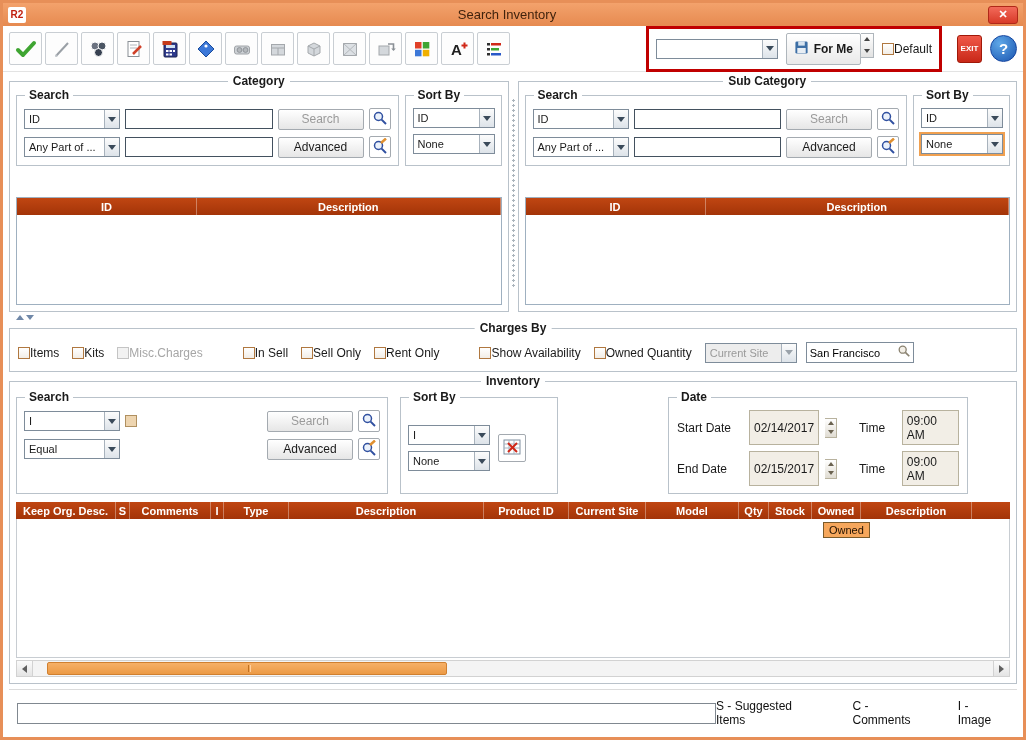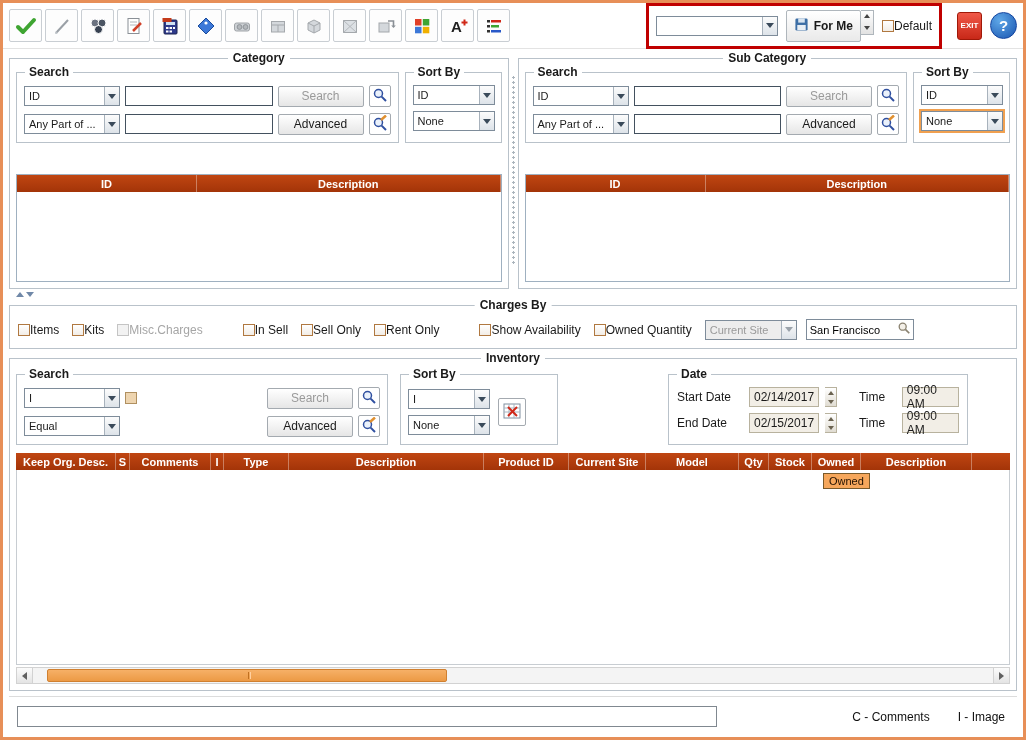--- a/index.html
+++ b/index.html
@@ -72,21 +72,21 @@
   .sitesearch input { border:none; outline:none; flex:1; min-width:0; font-size:11px; padding:0 3px; font-family:inherit; }
 
   .inv { border:1px solid #B9C2CA; position:relative; margin-top:9px; padding:12px 6px 6px; flex:1; display:flex; flex-direction:column; min-height:0; }
   .invgroups { display:flex; gap:12px; flex:0 0 auto; }
   .invsearch { width:372px; flex:0 0 auto; }
   .invsort { width:158px; flex:0 0 auto; flex-direction:row; align-items:center; gap:8px; }
   .invsort .col { display:flex; flex-direction:column; gap:6px; }
   .dategroup { border:1px solid #B9C2CA; position:relative; margin-top:3px; padding:12px 8px 7px; width:300px; flex:0 0 auto; display:flex; flex-direction:column; gap:6px; margin-left:auto; margin-right:42px; }
   .drow { display:flex; align-items:center; gap:12px; }
   .dlabel { width:60px; flex:0 0 auto; }
-  .dfield { height:20px; background:#F2EEE6; border:1px solid #B8B29E; display:flex; align-items:center; padding:0 4px; font-size:12px; }
+  .dfield { height:35px; background:#F2EEE6; border:1px solid #B8B29E; display:flex; align-items:center; padding:0 4px; font-size:12px; }
   .w76 { width:76px; } .w62 { width:62px; }
   .dspin { width:13px; height:20px; display:flex; flex-direction:column; border:1px solid #B8B29E; border-left:none; background:linear-gradient(#FFF,#E0DCD2); margin-left:-6px; }
   .dspin > div { flex:1; display:flex; align-items:center; justify-content:center; cursor:pointer; }
   .tlabel { width:34px; text-align:left; margin-left:10px; }
 
   .invhead { display:flex; height:17px; flex:0 0 auto; background:linear-gradient(#C04612,#A33408); color:#fff; font-size:11px; font-weight:bold; margin-top:8px; }
   .ith { display:flex; align-items:center; justify-content:center; border-right:1px solid rgba(255,255,255,.35); overflow:hidden; white-space:nowrap; padding:0 1px; }
   .invbody { flex:1; background:#fff; border:1px solid #C8CDD2; border-top:none; position:relative; min-height:0; }
   .ownedtip { position:absolute; left:806px; top:3px; background:#F6A75C; border:1px solid #7A5A2A; padding:0 5px; height:16px; display:flex; align-items:center; font-size:11px; color:#201000; }
 
@@ -101,20 +101,25 @@
 
   .footer { flex:0 0 auto; border-top:1px solid #DCDCDC; margin-top:5px; padding:9px 8px 10px; display:flex; align-items:center; }
   .finput { width:700px; height:21px; border:1px solid #808890; font-size:12px; padding:0 4px; font-family:inherit; }
   .legend { margin-left:auto; display:flex; gap:28px; font-size:12px; color:#101010; padding-right:4px; }
 </style>
 </head>
 <body>
 
 <div class="window">
 
+  <div class="titlebar">
+    <div class="logo">R2</div>
+    <div class="wtitle">Search Inventory</div>
+    <div class="closebtn">✕</div>
+  </div>
 
   <div class="toolbar">
     <div class="tbtn">
         <span>
           <svg width="22" height="22" viewBox="0 0 22 22">
             <path d="M3 12 L8 17 L19 5" stroke="#3FA532" stroke-width="4" fill="none" stroke-linecap="round" stroke-linejoin="round"></path>
           </svg>
         </span>
       </div>
     <div class="tbtn">
@@ -609,19 +614,20 @@
         </div>
         <div class="sarrow right">
             <span class="tri-r"></span>
           </div>
       </div>
     </div>
 
     <div class="footer">
       <input class="finput" style="">
       <div class="legend">
+        <span>S - Suggested Items</span>
         <span>C - Comments</span>
         <span>I - Image</span>
       </div>
     </div>
 
   </div>
 </div>
 
 </body></html>

